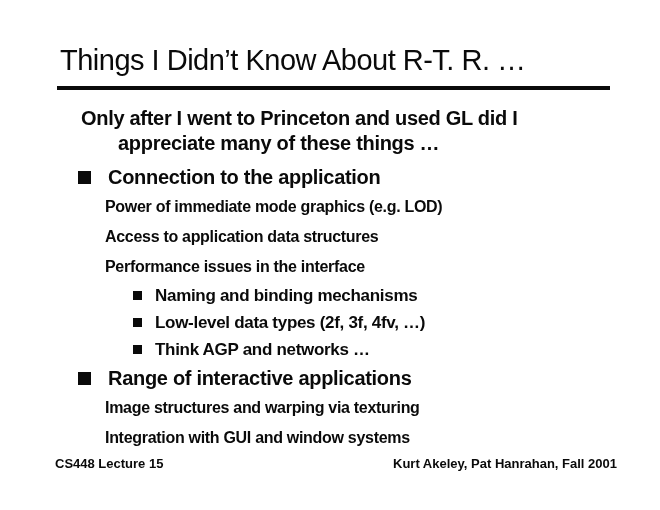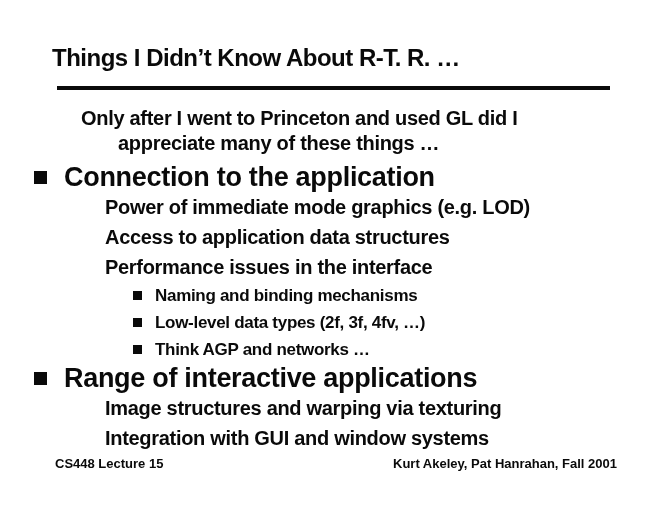--- a/index.html
+++ b/index.html
@@ -15,24 +15,24 @@
     overflow: hidden;
   }
   .slide {
     position: relative;
     width: 660px;
     height: 510px;
     background: #ffffff;
   }
   .title {
     position: absolute;
-    left: 52px;
+    left: 60px;
     top: 44px;
-    font-size: 24px;
-    font-weight: 700;
+    font-size: 29px;
+    font-weight: 400;
     letter-spacing: -0.5px;
     white-space: nowrap;
   }
   .title-rule {
     position: absolute;
     left: 57px;
     top: 86px;
     width: 553px;
     height: 4px;
     background: #0a0a0a;
@@ -63,31 +63,31 @@
     font-weight: 700;
     letter-spacing: -0.3px;
     white-space: nowrap;
   }
   .row .sq {
     flex: none;
     background: #0a0a0a;
     display: inline-block;
   }
   .l1 {
-    font-size: 27px;
+    font-size: 20px;
     line-height: 30px;
-    padding-left: 34px;
+    padding-left: 78px;
   }
   .l1 .sq {
     width: 13px;
     height: 13px;
     margin-right: 17px;
   }
   .l2 {
-    font-size: 20px;
+    font-size: 16px;
     line-height: 30px;
     padding-left: 105px;
   }
   .l3 {
     font-size: 17px;
     line-height: 27px;
     padding-left: 133px;
   }
   .l3 .sq {
     width: 9px;

